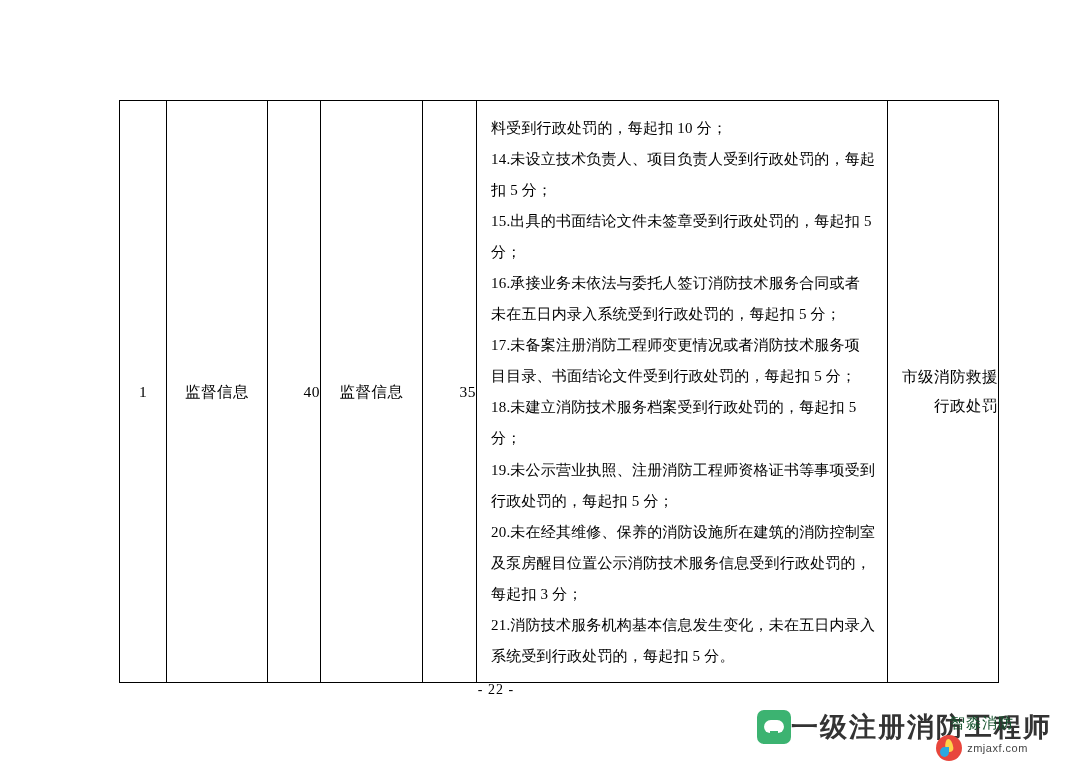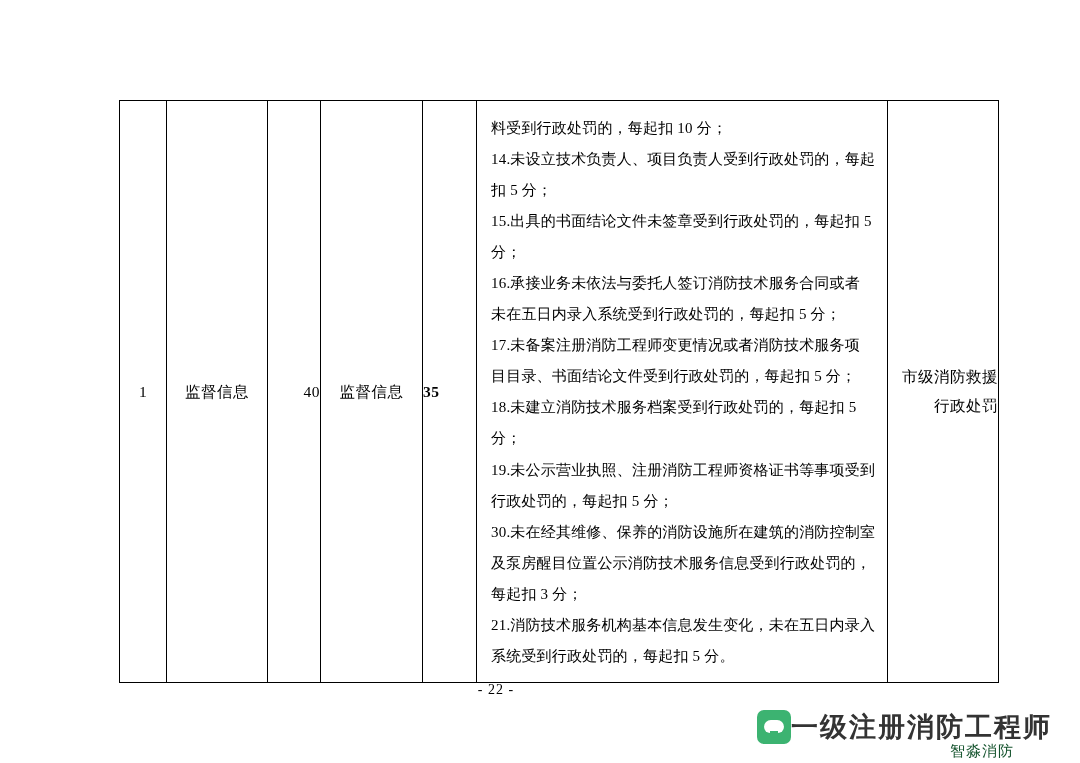--- a/index.html
+++ b/index.html
@@ -31,21 +31,21 @@
   }
   .doc-table td {
     border: 1px solid #000000;
     vertical-align: middle;
     padding: 0;
   }
   td.c-index   { width: 46px;  text-align: center; }
   td.c-name    { width: 100px; text-align: center; margin-left: 32px; }
   td.c-score1  { width: 52px;  text-align: right; }
   td.c-sub     { width: 101px; text-align: center; }
-  td.c-score2  { width: 53px;  text-align: left; font-weight: bold; }
+  td.c-score2  { width: 53px;  text-align: right; }
   td.c-content { width: 382px; text-align: left; padding: 12px 14px 10px 14px; vertical-align: top; }
   td.c-source  { width: 110px; text-align: right; }
 
   .cell-text {
     font-size: 15.5px;
     line-height: 1.4;
     letter-spacing: 0.5px;
   }
   .source-text {
     font-size: 15.5px;
@@ -187,21 +187,21 @@
           <div class="content-line">15.出具的书面结论文件未签章受到行政处罚的，每起扣 5</div>
           <div class="content-line">分；</div>
           <div class="content-line">16.承接业务未依法与委托人签订消防技术服务合同或者</div>
           <div class="content-line">未在五日内录入系统受到行政处罚的，每起扣 5 分；</div>
           <div class="content-line">17.未备案注册消防工程师变更情况或者消防技术服务项</div>
           <div class="content-line">目目录、书面结论文件受到行政处罚的，每起扣 5 分；</div>
           <div class="content-line">18.未建立消防技术服务档案受到行政处罚的，每起扣 5</div>
           <div class="content-line">分；</div>
           <div class="content-line">19.未公示营业执照、注册消防工程师资格证书等事项受到</div>
           <div class="content-line">行政处罚的，每起扣 5 分；</div>
-          <div class="content-line">30.未在经其维修、保养的消防设施所在建筑的消防控制室</div>
+          <div class="content-line">20.未在经其维修、保养的消防设施所在建筑的消防控制室</div>
           <div class="content-line">及泵房醒目位置公示消防技术服务信息受到行政处罚的，</div>
           <div class="content-line">每起扣 3 分；</div>
           <div class="content-line">21.消防技术服务机构基本信息发生变化，未在五日内录入</div>
           <div class="content-line">系统受到行政处罚的，每起扣 5 分。</div>
         </td>
         <td class="c-source">
           <div class="source-text">市级消防救援</div>
           <div class="source-text">行政处罚</div>
         </td>
       </tr>
@@ -210,15 +210,19 @@
 
   <div class="page-number">- 22 -</div>
 
   <div class="watermark">
     <div class="wm-icon"></div>
     <div class="wm-title">一级注册消防工程师</div>
   </div>
 
   <div class="wm-sub">
     <div class="wm-brand">智淼消防</div>
+    <div class="wm-logo-row" style="justify-content:center;">
+      <div class="wm-circle"></div>
+      <div class="wm-url">zmjaxf.com</div>
+    </div>
   </div>
 
 </div>
 
 </body></html>

